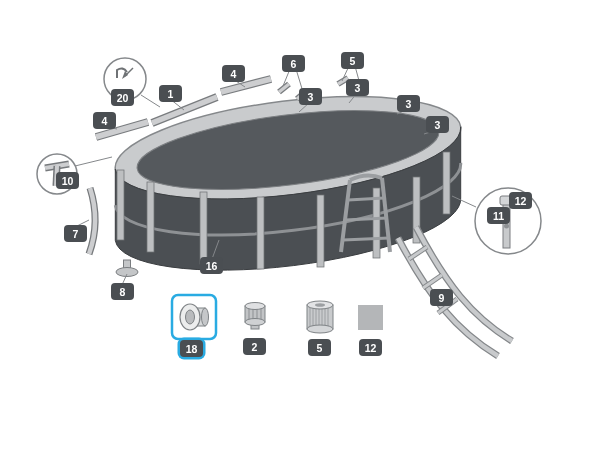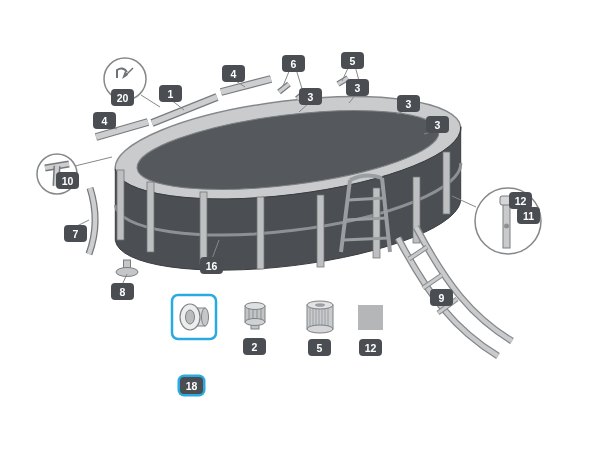--- a/index.html
+++ b/index.html
@@ -9,21 +9,21 @@
   }
   .stage svg{position:absolute;left:0;top:0;}
   .badge{
     position:absolute;z-index:2;width:23px;height:17px;
     background:#4a4e52;color:#ffffff;
     font-family:"Liberation Sans",sans-serif;font-size:10.5px;font-weight:bold;
     display:flex;align-items:center;justify-content:center;
     border-radius:4px;box-sizing:border-box;cursor:pointer;
     user-select:none;
   }
-  .badge.hl{box-shadow:0 0 0 2.5px #29abe2;margin-top:37px;}
+  .badge.hl{box-shadow:0 0 0 2.5px #29abe2;}
 </style>
 </head>
 <body>
 
 <div class="stage">
 
   <svg width="600" height="450" viewBox="0 0 600 450">
 
     <g>
 
@@ -190,19 +190,19 @@
   <div class="badge" style="left:299px;top:88px">3</div>
   <div class="badge" style="left:346px;top:79px">3</div>
   <div class="badge" style="left:397px;top:95px">3</div>
   <div class="badge" style="left:426px;top:116px">3</div>
   <div class="badge" style="left:56px;top:172px">10</div>
   <div class="badge" style="left:64px;top:225px">7</div>
   <div class="badge" style="left:111px;top:283px">8</div>
   <div class="badge" style="left:200px;top:257px">16</div>
   <div class="badge" style="left:430px;top:289px">9</div>
   <div class="badge" style="left:509px;top:192px">12</div>
-  <div class="badge" style="left:517px;top:207px">11</div>
+  <div class="badge" style="left:487px;top:207px">11</div>
   <div class="badge hl" style="left:180px;top:340px">18</div>
   <div class="badge" style="left:243px;top:338px">2</div>
   <div class="badge" style="left:308px;top:339px">5</div>
   <div class="badge" style="left:359px;top:339px">12</div>
 
 </div>
 
 </body></html>

